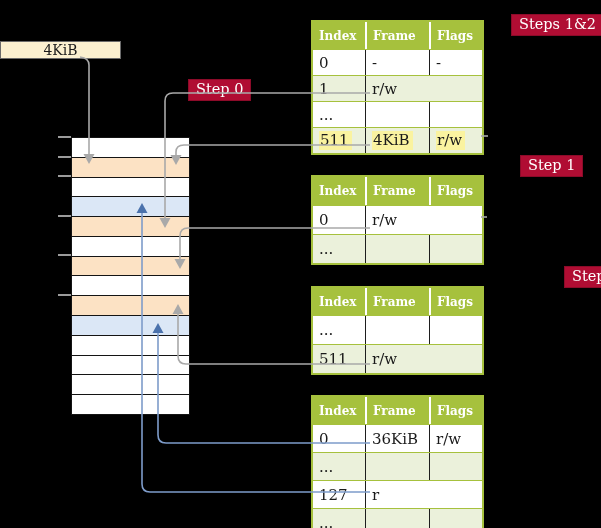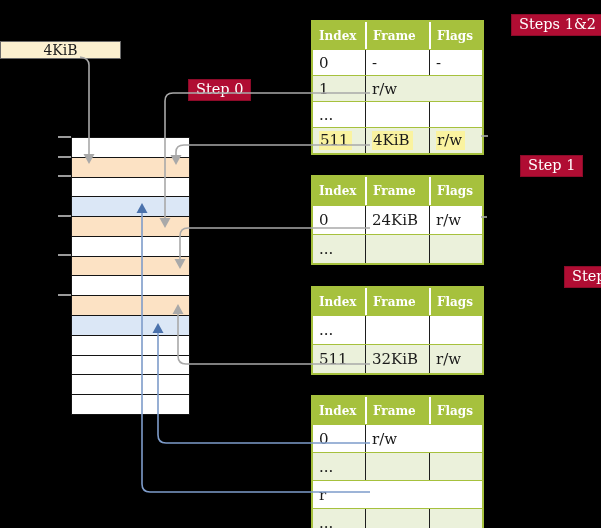--- a/index.html
+++ b/index.html
@@ -127,21 +127,20 @@
       </div>
     </div>
   <div class="ptable" style="left:311px;top:175px;">
       <div class="pt-head" style="height: 28px;">
         <span class="cell">Index</span>
         <span class="cell">Frame</span>
         <span class="cell">Flags</span>
       </div>
       <div class="pt-row" style="height: 28px;">
         <span class="cell">0</span>
-        <span class="cell">24KiB</span>
         <span class="cell">r/w</span>
       </div>
       <div class="pt-row shaded" style="height: 28px;">
         <span class="cell">...</span>
         <span class="cell"></span>
         <span class="cell"></span>
       </div>
     </div>
   <div class="ptable" style="left:311px;top:286px;">
       <div class="pt-head" style="height: 27px;">
@@ -149,40 +148,41 @@
         <span class="cell">Frame</span>
         <span class="cell">Flags</span>
       </div>
       <div class="pt-row" style="height: 28px;">
         <span class="cell">...</span>
         <span class="cell"></span>
         <span class="cell"></span>
       </div>
       <div class="pt-row shaded" style="height: 28px;">
         <span class="cell">511</span>
-        <span class="cell">32KiB</span>
         <span class="cell">r/w</span>
       </div>
     </div>
   <div class="ptable" style="left:311px;top:395px;">
       <div class="pt-head" style="height: 27px;">
         <span class="cell">Index</span>
         <span class="cell">Frame</span>
         <span class="cell">Flags</span>
       </div>
       <div class="pt-row" style="height: 27px;">
         <span class="cell">0</span>
+        <span class="cell">36KiB</span>
         <span class="cell">r/w</span>
       </div>
       <div class="pt-row shaded" style="height: 27px;">
         <span class="cell">...</span>
         <span class="cell"></span>
         <span class="cell"></span>
       </div>
       <div class="pt-row" style="height: 27px;">
+        <span class="cell">127</span>
         <span class="cell">r</span>
       </div>
       <div class="pt-row shaded" style="height: 27px;">
         <span class="cell">...</span>
         <span class="cell"></span>
         <span class="cell"></span>
       </div>
     </div>
 
   <svg id="arrows" width="601" height="528" viewBox="0 0 601 528">

